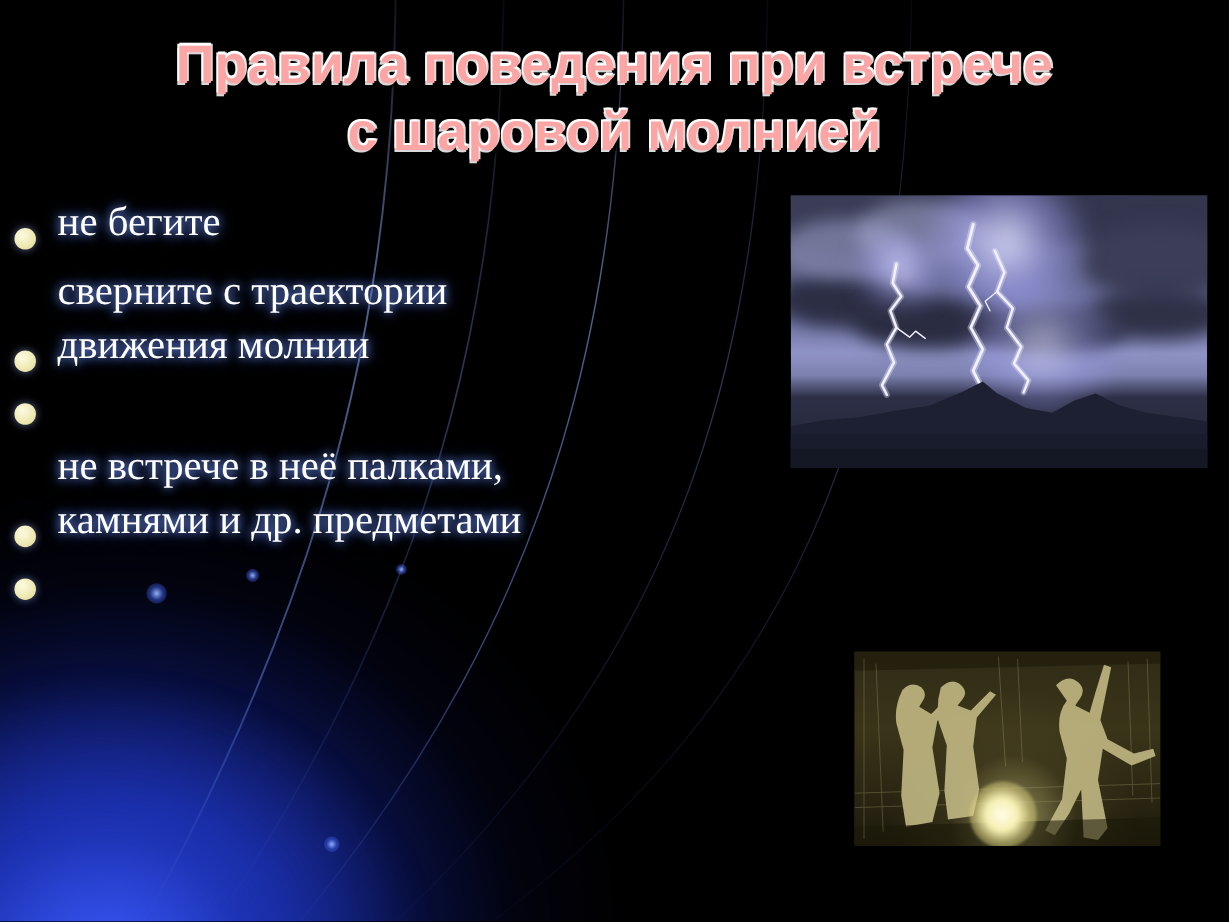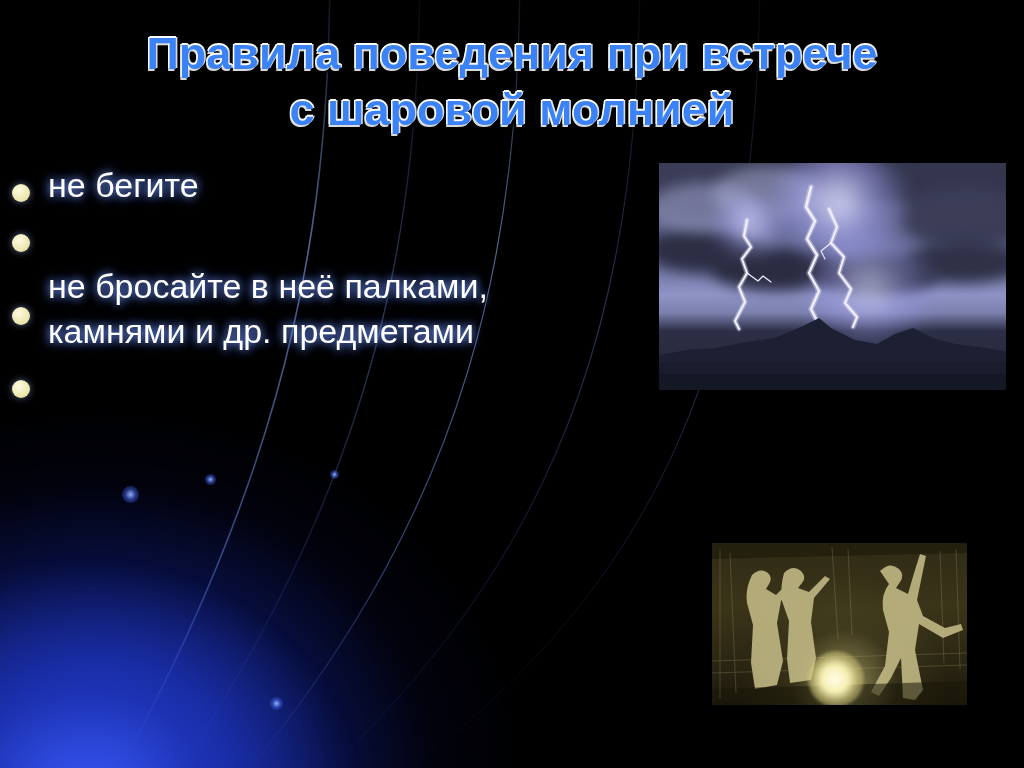--- a/index.html
+++ b/index.html
@@ -59,42 +59,43 @@
   
   .title {
     position: absolute;
     left: 0;
     top: 26px;
     width: 1024px;
     text-align: center;
     font-size: 45px;
     font-weight: bold;
     line-height: 56px;
-    color: #3b82f6;
+    color: #fca5a5;
     letter-spacing: 0px;
     text-shadow:
        -1.5px -1.5px 0 #ffffff,
         1.5px -1.5px 0 rgba(255,255,255,0.85),
        -1.5px  1.5px 0 rgba(255,255,255,0.85),
         0     -2px   0 #ffffff,
         3px    3px   3px rgba(0,0,0,0.95);
     white-space: pre-line;
   }
 
   
   .bullets {
     position: absolute;
     left: 12px;
     top: 163px;
     width: 700px;
   }
   .bullet-row {
     display: flex;
-    align-items: center;
+    align-items: flex-end;
     margin-bottom: 12px;
+    font-family: Liberation Serif, serif;
   }
   .bullet-dot {
     flex: 0 0 auto;
     width: 18px;
     height: 18px;
     margin-top: 14px;
     margin-right: 18px;
     border-radius: 50%;
     background: radial-gradient(circle at 38% 34%, #fdfbe2 0%, #efe9b4 55%, #ddd493 100%);
     box-shadow: 0 0 7px rgba(160,185,255,0.55);
@@ -219,28 +220,33 @@
   <div class="title">Правила поведения при встрече
 с шаровой молнией</div>
 
   <div class="bullets">
 
     <div class="bullet-row">
       <span class="bullet-dot"></span>
       <span class="bullet-text"> не бегите</span>
     </div>
 
-
-    <div class="bullet-row">
-      <span class="bullet-dot"></span>
-    </div>
-
-    <div class="bullet-row">
-      <span class="bullet-dot"></span>
-      <span class="bullet-text">не бросайте в неё палками,
+    <div class="bullet-row">
+      <span class="bullet-dot"></span>
+      <span class="bullet-text">сверните с траектории
+движения молнии</span>
+    </div>
+
+    <div class="bullet-row">
+      <span class="bullet-dot"></span>
+    </div>
+
+    <div class="bullet-row">
+      <span class="bullet-dot"></span>
+      <span class="bullet-text">не встрече в неё палками,
 камнями и др. предметами</span>
     </div>
 
     <div class="bullet-row">
       <span class="bullet-dot"></span>
     </div>
 
   </div>
 
   <div class="photo-lightning">

